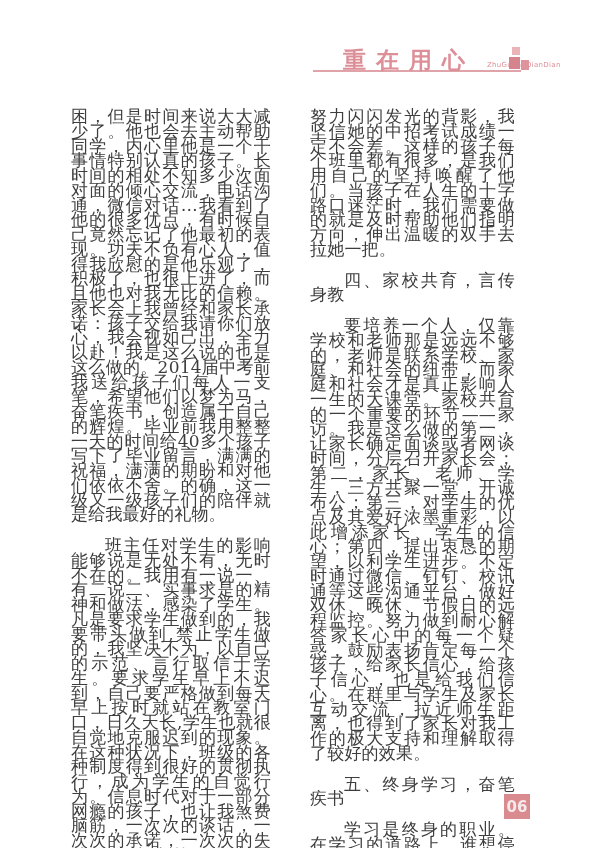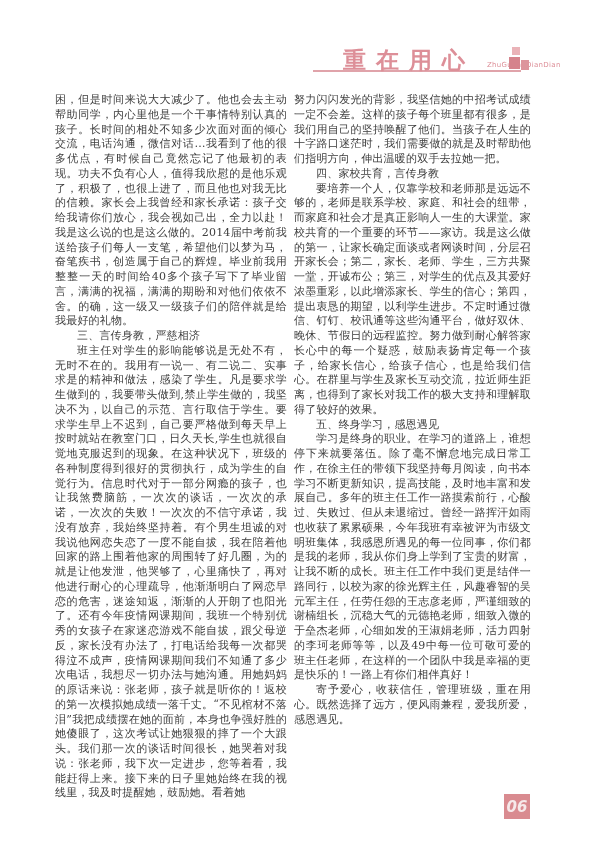--- a/index.html
+++ b/index.html
@@ -40,67 +40,65 @@
   .pixel-deco .sq3 { left: 12px; top: 13px; width: 8px;  height: 10px; background: #dd949c; }
 
   
   .col {
     position: absolute; top: 93px;
     color: #3d3d3d;
   }
   .col-left  { left: 55px;  width: 232px; }
   .col-right { left: 294px; width: 237px; }
   .col p {
-    margin: 0;
-    font-size: 11px;
+    margin: 16px;
+    font-size: 17px;
     line-height: 14.75px;
     text-align: justify;
     text-justify: inter-ideograph;
     letter-spacing: 0.2px;
   }
   .indent { text-indent: 2em; }
 
   
   .page-number {
     position: absolute; left: 504px; top: 794px;
     width: 26px; height: 25px;
     background: #d98b90;
     color: #f6e9ea;
     font-size: 15px; font-weight: bold;
     display: flex; align-items: center; justify-content: center;
     font-family: "DejaVu Sans", "Liberation Sans", sans-serif;
-    font-style: italic;
   }
 </style>
 </head>
 <body>
 
 <div class="page">
 
   <div>
     <div class="header-rule"></div>
     <div class="logo-title">重在用心</div>
     <div class="logo-pinyin">ZhuGuangDianDian</div>
     <div class="pixel-deco">
       <span class="sq sq1"></span>
       <span class="sq sq2"></span>
       <span class="sq sq3"></span>
     </div>
   </div>
 
   <div class="col col-left">
     <p>困，但是时间来说大大减少了。他也会去主动帮助同学，内心里他是一个干事情特别认真的孩子。长时间的相处不知多少次面对面的倾心交流，电话沟通，微信对话…我看到了他的很多优点，有时候自己竟然忘记了他最初的表现。功夫不负有心人，值得我欣慰的是他乐观了，积极了，也很上进了，而且他也对我无比的信赖。家长会上我曾经和家长承诺：孩子交给我请你们放心，我会视如己出，全力以赴！我是这么说的也是这么做的。2014届中考前我送给孩子们每人一支笔，希望他们以梦为马，奋笔疾书，创造属于自己的辉煌。毕业前我用整整一天的时间给40多个孩子写下了毕业留言，满满的祝福，满满的期盼和对他们依依不舍。的确，这一级又一级孩子们的陪伴就是给我最好的礼物。</p>
-    <p class="indent">三、言传身教，严慈相济</p>
     <p class="indent">班主任对学生的影响能够说是无处不有，无时不在的。我用有一说一、有二说二、实事求是的精神和做法，感染了学生。凡是要求学生做到的，我要带头做到,禁止学生做的，我坚决不为，以自己的示范、言行取信于学生。要求学生早上不迟到，自己要严格做到每天早上按时就站在教室门口，日久天长,学生也就很自觉地克服迟到的现象。在这种状况下，班级的各种制度得到很好的贯彻执行，成为学生的自觉行为。信息时代对于一部分网瘾的孩子，也让我煞费脑筋，一次次的谈话，一次次的承诺，一次次的失败！一次次的不信守承诺，我没有放弃，我始终坚持着。有个男生坦诚的对我说他网恋失恋了一度不能自拔，我在陪着他回家的路上围着他家的周围转了好几圈，为的就是让他发泄，他哭够了，心里痛快了，再对他进行耐心的心理疏导，他渐渐明白了网恋早恋的危害，迷途知返，渐渐的人开朗了也阳光了。还有今年疫情网课期间，我班一个特别优秀的女孩子在家迷恋游戏不能自拔，跟父母逆反，家长没有办法了，打电话给我每一次都哭得泣不成声，疫情网课期间我们不知通了多少次电话，我想尽一切办法与她沟通。用她妈妈的原话来说：张老师，孩子就是听你的！返校的第一次模拟她成绩一落千丈。“不见棺材不落泪”我把成绩摆在她的面前，本身也争强好胜的她傻眼了，这次考试让她狠狠的摔了一个大跟头。我们那一次的谈话时间很长，她哭着对我说：张老师，我下次一定进步，您等着看，我能赶得上来。接下来的日子里她始终在我的视线里，我及时提醒她，鼓励她。看着她</p>
   </div>
 
   <div class="col col-right">
     <p>努力闪闪发光的背影，我坚信她的中招考试成绩一定不会差。这样的孩子每个班里都有很多，是我们用自己的坚持唤醒了他们。当孩子在人生的十字路口迷茫时，我们需要做的就是及时帮助他们指明方向，伸出温暖的双手去拉她一把。</p>
     <p class="indent">四、家校共育，言传身教</p>
     <p class="indent">要培养一个人，仅靠学校和老师那是远远不够的，老师是联系学校、家庭、和社会的纽带，而家庭和社会才是真正影响人一生的大课堂。家校共育的一个重要的环节——家访。我是这么做的第一，让家长确定面谈或者网谈时间，分层召开家长会；第二，家长、老师、学生，三方共聚一堂，开诚布公；第三，对学生的优点及其爱好浓墨重彩，以此增添家长、学生的信心；第四，提出衷恳的期望，以利学生进步。不定时通过微信、钉钉、校讯通等这些沟通平台，做好双休、晚休、节假日的远程监控。努力做到耐心解答家长心中的每一个疑惑，鼓励表扬肯定每一个孩子，给家长信心，给孩子信心，也是给我们信心。在群里与学生及家长互动交流，拉近师生距离，也得到了家长对我工作的极大支持和理解取得了较好的效果。</p>
-    <p class="indent">五、终身学习，感恩遇见</p>
+    <p class="indent">五、终身学习，奋笔疾书</p>
     <p class="indent">学习是终身的职业。在学习的道路上，谁想停下来就要落伍。除了毫不懈怠地完成日常工作，在徐主任的带领下我坚持每月阅读，向书本学习不断更新知识，提高技能，及时地丰富和发展自己。多年的班主任工作一路摸索前行，心酸过、失败过、但从未退缩过。曾经一路挥汗如雨也收获了累累硕果，今年我班有幸被评为市级文明班集体，我感恩所遇见的每一位同事，你们都是我的老师，我从你们身上学到了宝贵的财富，让我不断的成长。班主任工作中我们更是结伴一路同行，以校为家的徐光辉主任，风趣睿智的吴元军主任，任劳任怨的王志彦老师，严谨细致的谢楠组长，沉稳大气的元德艳老师，细致入微的于垒杰老师，心细如发的王淑娟老师，活力四射的李珂老师等等，以及49中每一位可敬可爱的班主任老师，在这样的一个团队中我是幸福的更是快乐的！一路上有你们相伴真好！</p>
     <p class="indent">寄予爱心，收获信任，管理班级，重在用心。既然选择了远方，便风雨兼程，爱我所爱，感恩遇见。</p>
   </div>
 
   <div class="page-number">06</div>
 
 </div>
 
 </body></html>

